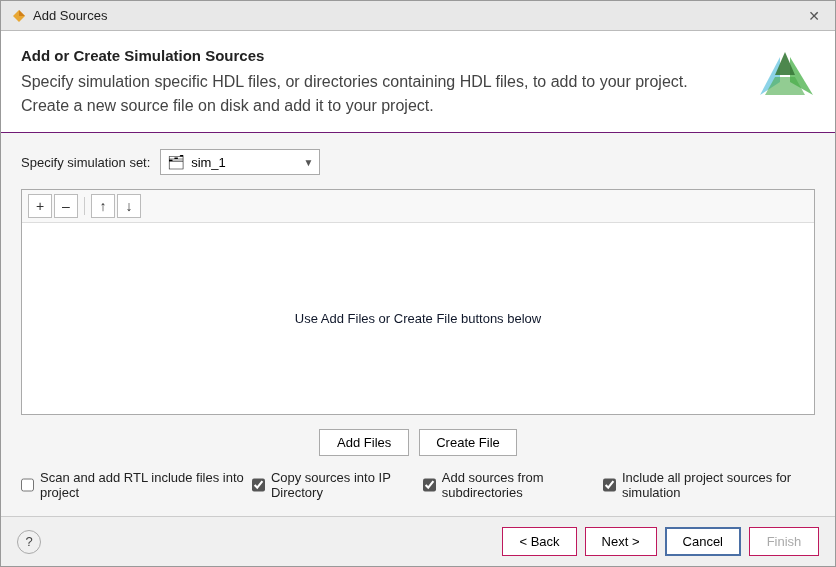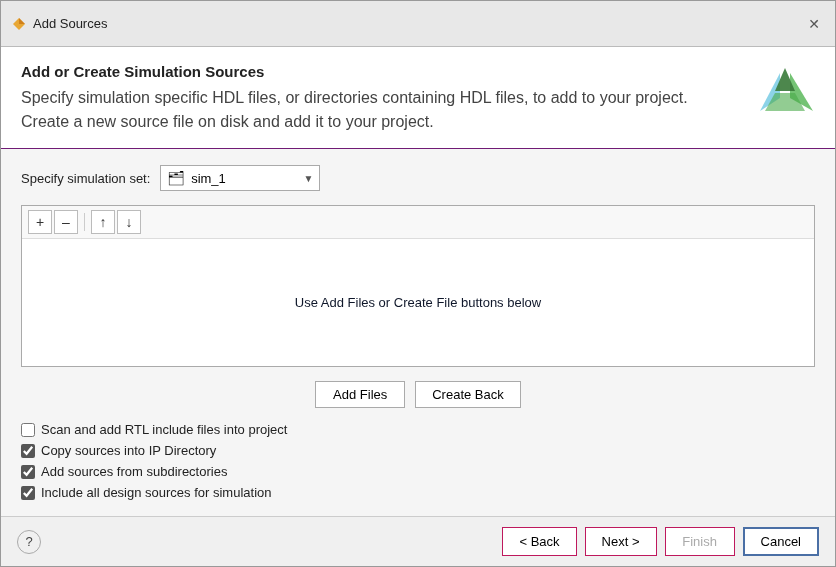--- a/index.html
+++ b/index.html
@@ -23,21 +23,21 @@
       flex-direction: column;
       box-shadow: 2px 2px 8px rgba(0,0,0,0.3);
     }
     .title-bar {
       background: #e8e8e8;
       border-bottom: 1px solid #bbb;
       padding: 6px 10px;
       display: flex;
       align-items: center;
       justify-content: space-between;
-      height: 46px;
+      height: 30px;
     }
     .title-bar-left {
       display: flex;
       align-items: center;
       gap: 6px;
     }
     .title-logo {
       width: 16px;
       height: 16px;
     }
@@ -181,21 +181,21 @@
       background: white;
       border: 1px solid #aaa;
       padding: 5px 16px;
       cursor: pointer;
       font-size: 13px;
       min-width: 90px;
     }
 
     .checkboxes-section {
       display: flex;
-      flex-direction: column;
+      flex-direction: row;
       gap: 6px;
       margin-top: 4px;
     }
     .checkbox-row {
       display: flex;
       align-items: center;
       gap: 6px;
       font-size: 13px;
       color: #222;
     }
@@ -305,49 +305,49 @@
         <button class="toolbar-btn">↑</button>
         <button class="toolbar-btn">↓</button>
       </div>
       <div class="file-list-body">
         <span class="empty-label">Use Add Files or Create File buttons below</span>
       </div>
     </div>
 
     <div class="action-buttons">
       <button class="action-btn">Add Files</button>
-      <button class="action-btn">Create Back</button>
+      <button class="action-btn">Create File</button>
     </div>
 
     <div class="checkboxes-section">
       <div class="checkbox-row">
         <input type="checkbox" class="checkbox-input" id="cb1" style="">
         <label for="cb1">Scan and add RTL include files into project</label>
       </div>
       <div class="checkbox-row">
         <input type="checkbox" class="checkbox-input" id="cb2" checked="" style="">
         <label for="cb2">Copy sources into IP Directory</label>
       </div>
       <div class="checkbox-row">
         <input type="checkbox" class="checkbox-input" id="cb3" checked="" style="">
         <label for="cb3">Add sources from subdirectories</label>
       </div>
       <div class="checkbox-row">
         <input type="checkbox" class="checkbox-input" id="cb4" checked="" style="">
-        <label for="cb4">Include all design sources for simulation</label>
+        <label for="cb4">Include all project sources for simulation</label>
       </div>
     </div>
 
   </div>
 
   <div class="footer">
     <div class="footer-left">
       <button class="help-btn">?</button>
     </div>
     <div class="footer-right">
       <button class="nav-btn">&lt; Back</button>
       <button class="nav-btn">Next &gt;</button>
+      <button class="nav-btn cancel-btn">Cancel</button>
       <button class="nav-btn" disabled="">Finish</button>
-      <button class="nav-btn cancel-btn">Cancel</button>
     </div>
   </div>
 
 </div>
 
 </body></html>

